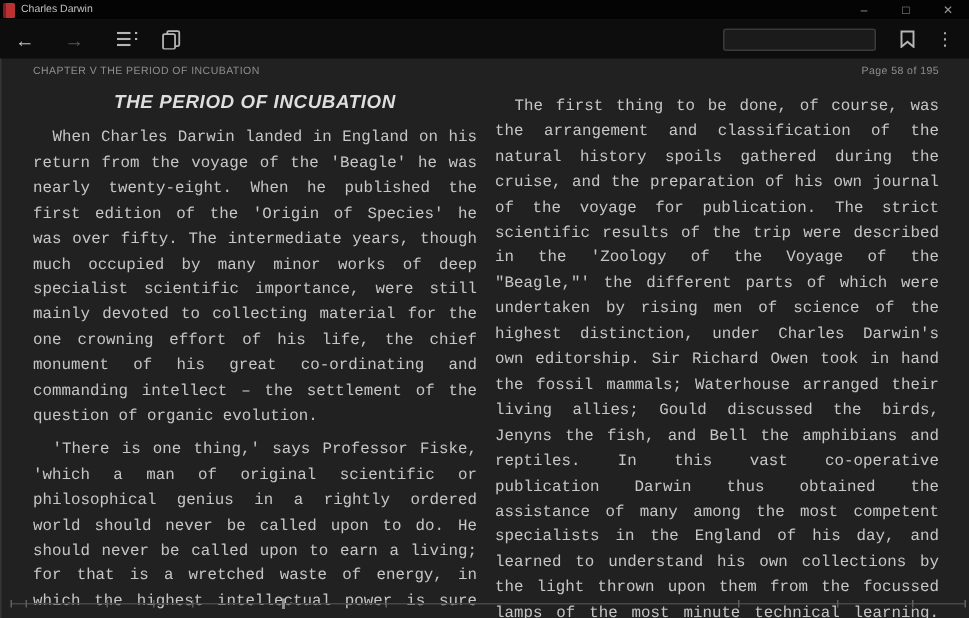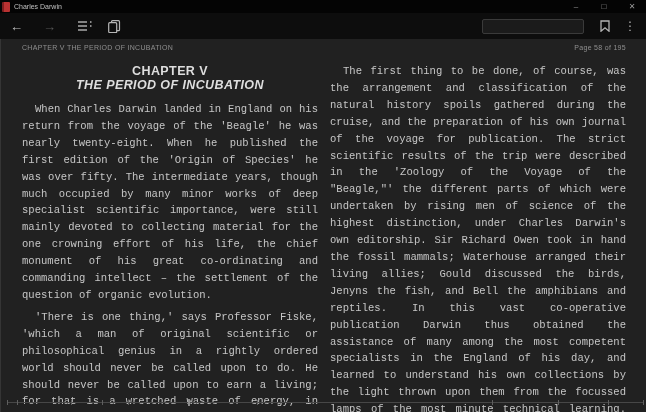--- a/index.html
+++ b/index.html
@@ -106,21 +106,20 @@
 
   <div class="headrow">
     <span class="breadcrumb">CHAPTER V THE PERIOD OF INCUBATION</span>
     <span>Page 58 of 195</span>
   </div>
 
   <div class="edge-line"></div>
 
   <div class="pages">
     <div class="col col-left">
-      <div class="chap-num">CHAPTER V</div>
       <div class="chap-title">THE PERIOD OF INCUBATION</div>
       <p class="first-after-title">When Charles Darwin landed in England on his return from the voyage of the 'Beagle' he was nearly twenty-eight. When he published the first edition of the 'Origin of Species' he was over fifty. The intermediate years, though much occupied by many minor works of deep specialist scientific importance, were still mainly devoted to collecting material for the one crowning effort of his life, the chief monument of his great co-ordinating and commanding intellect – the settlement of the question of organic evolution.</p>
       <p>'There is one thing,' says Professor Fiske, 'which a man of original scientific or philosophical genius in a rightly ordered world should never be called upon to do. He should never be called upon to earn a living; for that is a wretched waste of energy, in which the highest intellectual power is sure to suffer serious detriment, and runs the risk of being frittered away into hopeless ruin.' From this unhappy necessity Charles Darwin, like his predecessor Lyell, was luckily free. He settled down early in a home of his own, and worked away at his own occupations, with no sordid need for earning the day's bread, but with perfect leisure to carry out the great destiny for which the chances of the universe had singled him out. His subsequent history is the history of his wonderful and unique contributions to natural science.</p>
     </div>
     <div class="col col-right">
       <p>The first thing to be done, of course, was the arrangement and classification of the natural history spoils gathered during the cruise, and the preparation of his own journal of the voyage for publication. The strict scientific results of the trip were described in the 'Zoology of the Voyage of the "Beagle,"' the different parts of which were undertaken by rising men of science of the highest distinction, under Charles Darwin's own editorship. Sir Richard Owen took in hand the fossil mammals; Waterhouse arranged their living allies; Gould discussed the birds, Jenyns the fish, and Bell the amphibians and reptiles. In this vast co-operative publication Darwin thus obtained the assistance of many among the most competent specialists in the England of his day, and learned to understand his own collections by the light thrown upon them from the focussed lamps of the most minute technical learning. As for the journal, it was originally published with the general account of the cruise by Captain Fitzroy in 1839, but was afterwards set forth in a separate form under the title of 'A Naturalist's Voyage Round the World.'</p>
       <p>But while Darwin was thus engaged in arranging and classifying the animals and plants he had brought home with him, the germs of those inquiring ideas about the origin of species which we have already observed in his account of the voyage were quickening into fresh life within him. As he ruminated at his leisure over the results of his accumulations, he was beginning to work upon the great problem with the definite and conscious resolution of solving it. 'On my return home, it occurred to me,' he says, 'in 1837, that something might perhaps be made out on</p>
     </div>
   </div>
 

